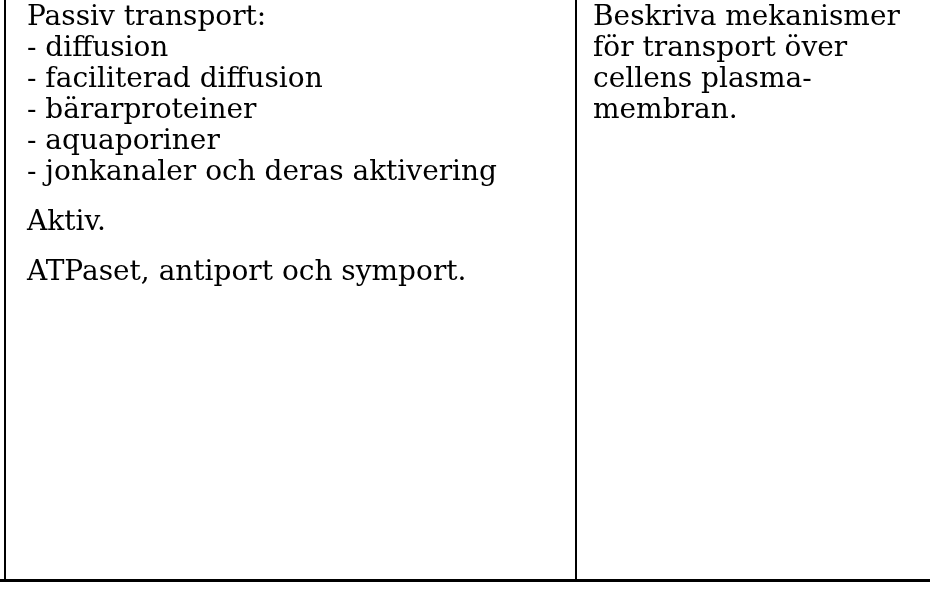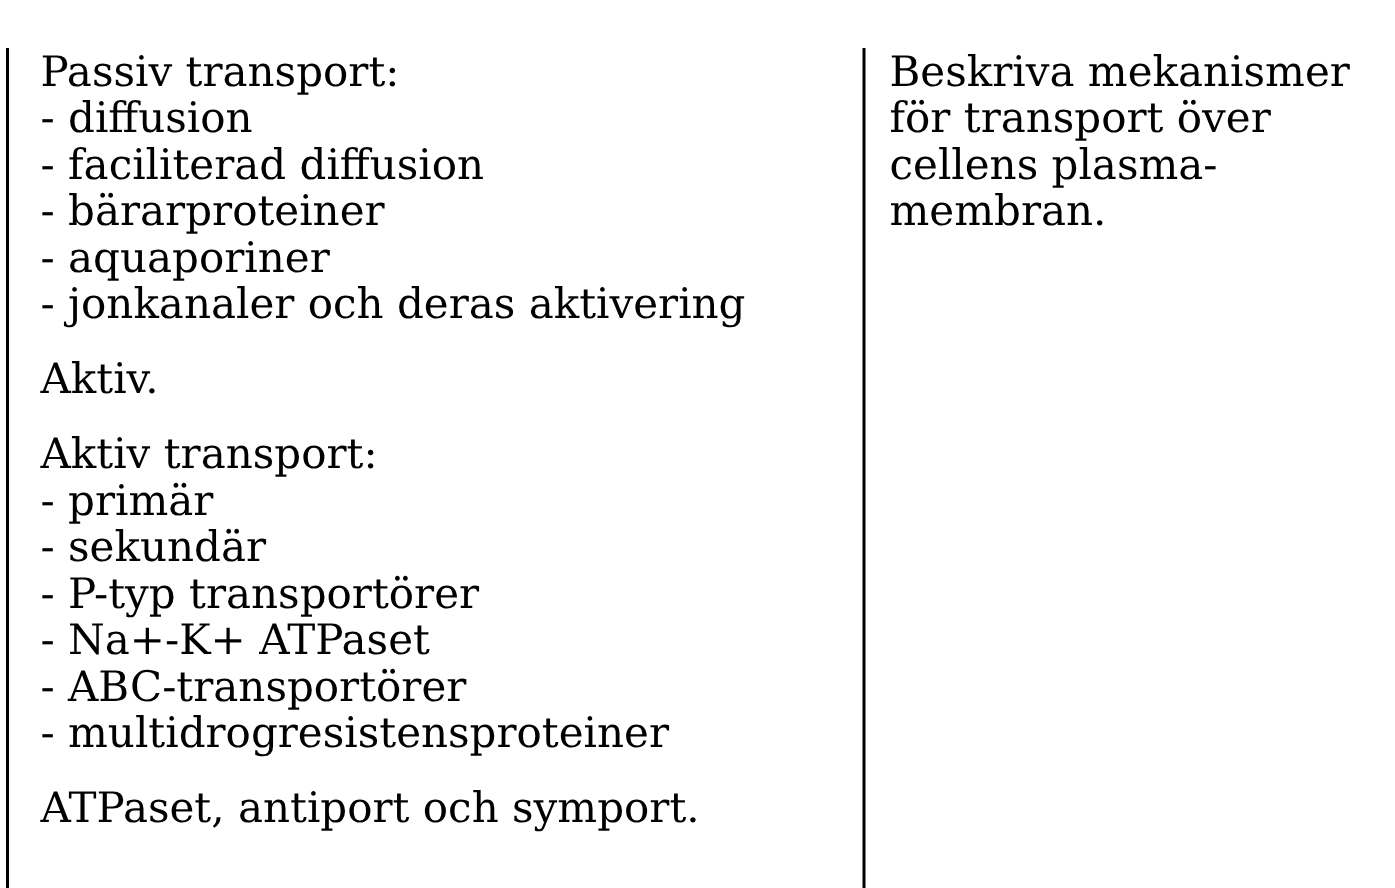--- a/index.html
+++ b/index.html
@@ -12,21 +12,20 @@
     position: relative;
     overflow: hidden;
     font-family: "DejaVu Serif", serif;
     font-size: 28px;
     line-height: 31px;
     -webkit-font-smoothing: antialiased;
   }
   #page {
     position: absolute;
     inset: 0;
-    margin-top: 32px;
   }
   .vline {
     position: absolute;
     top: 0;
     width: 2px;
     height: 579px;
   }
   .vline.left   { left: 4px; }
   .vline.middle { left: 575px; }
   .hline-bottom {
@@ -69,27 +68,20 @@
   <div class="hline-bottom" style="background: rgb(0, 0, 0);"></div>
 
   <div class="cell content-cell">
     <p class="para">Passiv transport:
 - diffusion
 - faciliterad diffusion
 - bärarproteiner
 - aquaporiner
 - jonkanaler och deras aktivering</p>
     <p class="para">Aktiv.</p>
-    <p class="para">Aktiv transport:
-- primär
-- sekundär
-- P-typ transportörer
-- Na+-K+ ATPaset
-- ABC-transportörer
-- multidrogresistensproteiner</p>
     <p class="para">ATPaset, antiport och symport.</p>
   </div>
 
   <div class="cell objective-cell">
     <p class="para">Beskriva mekanismer
 för transport över
 cellens plasma-
 membran.</p>
   </div>
 

